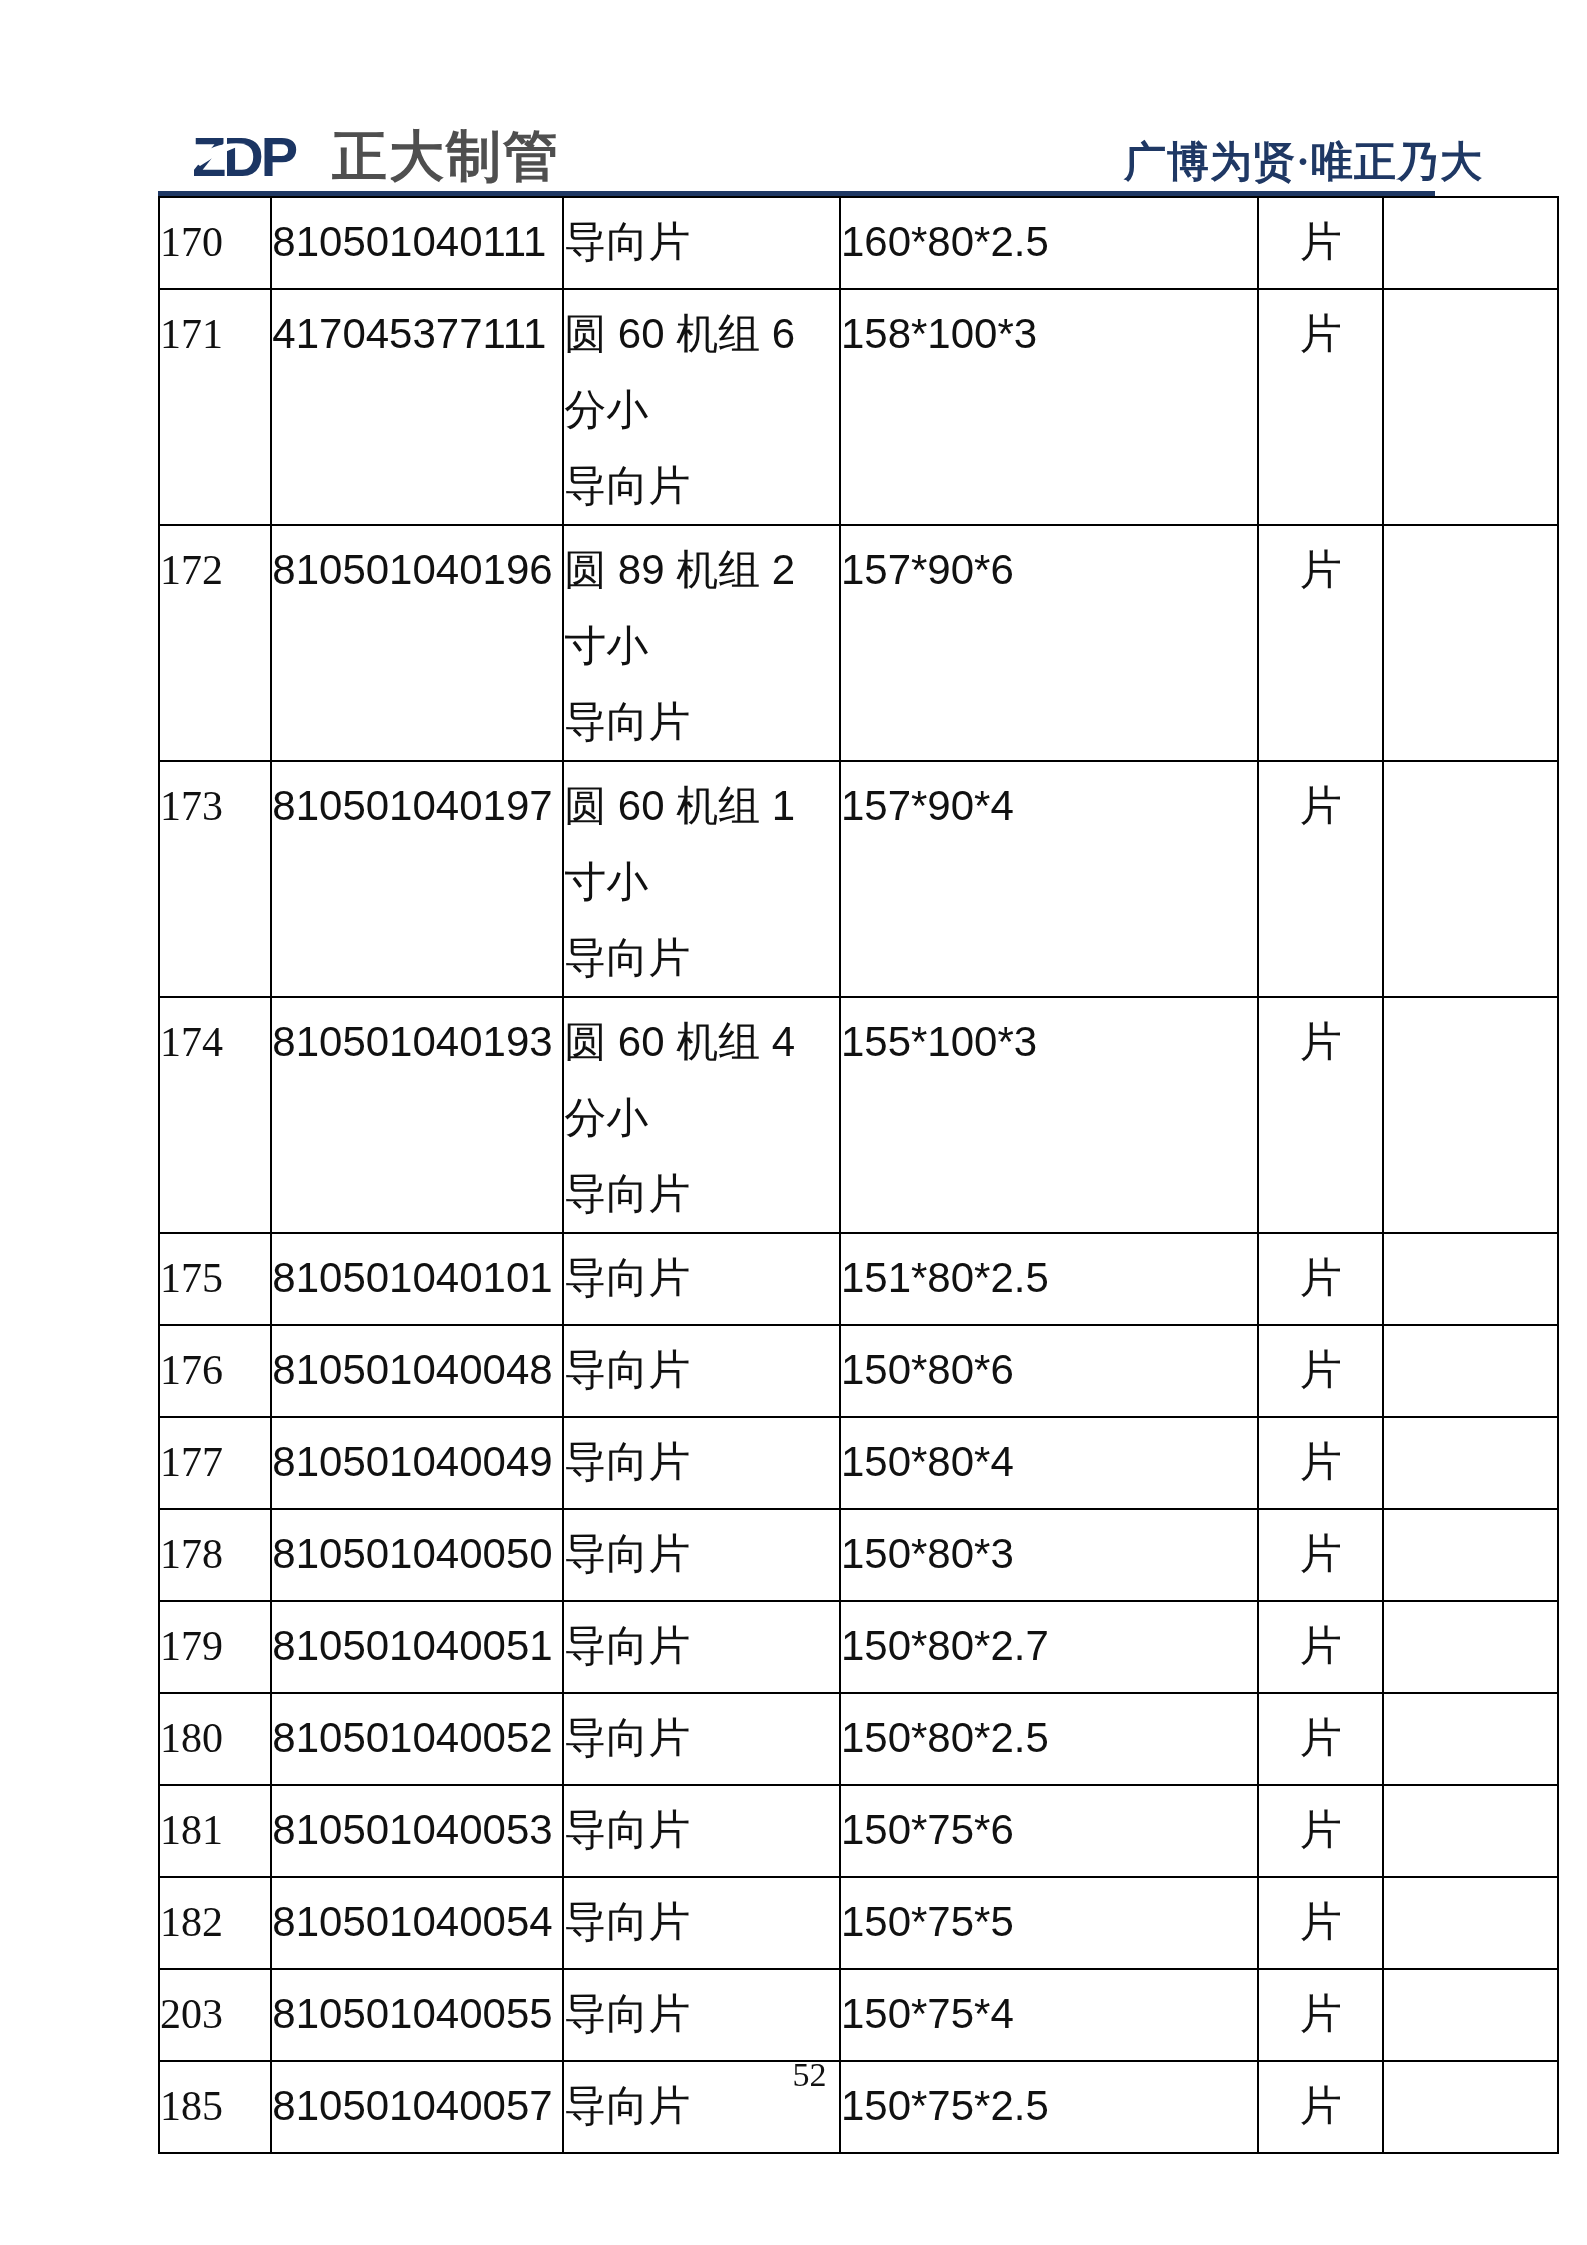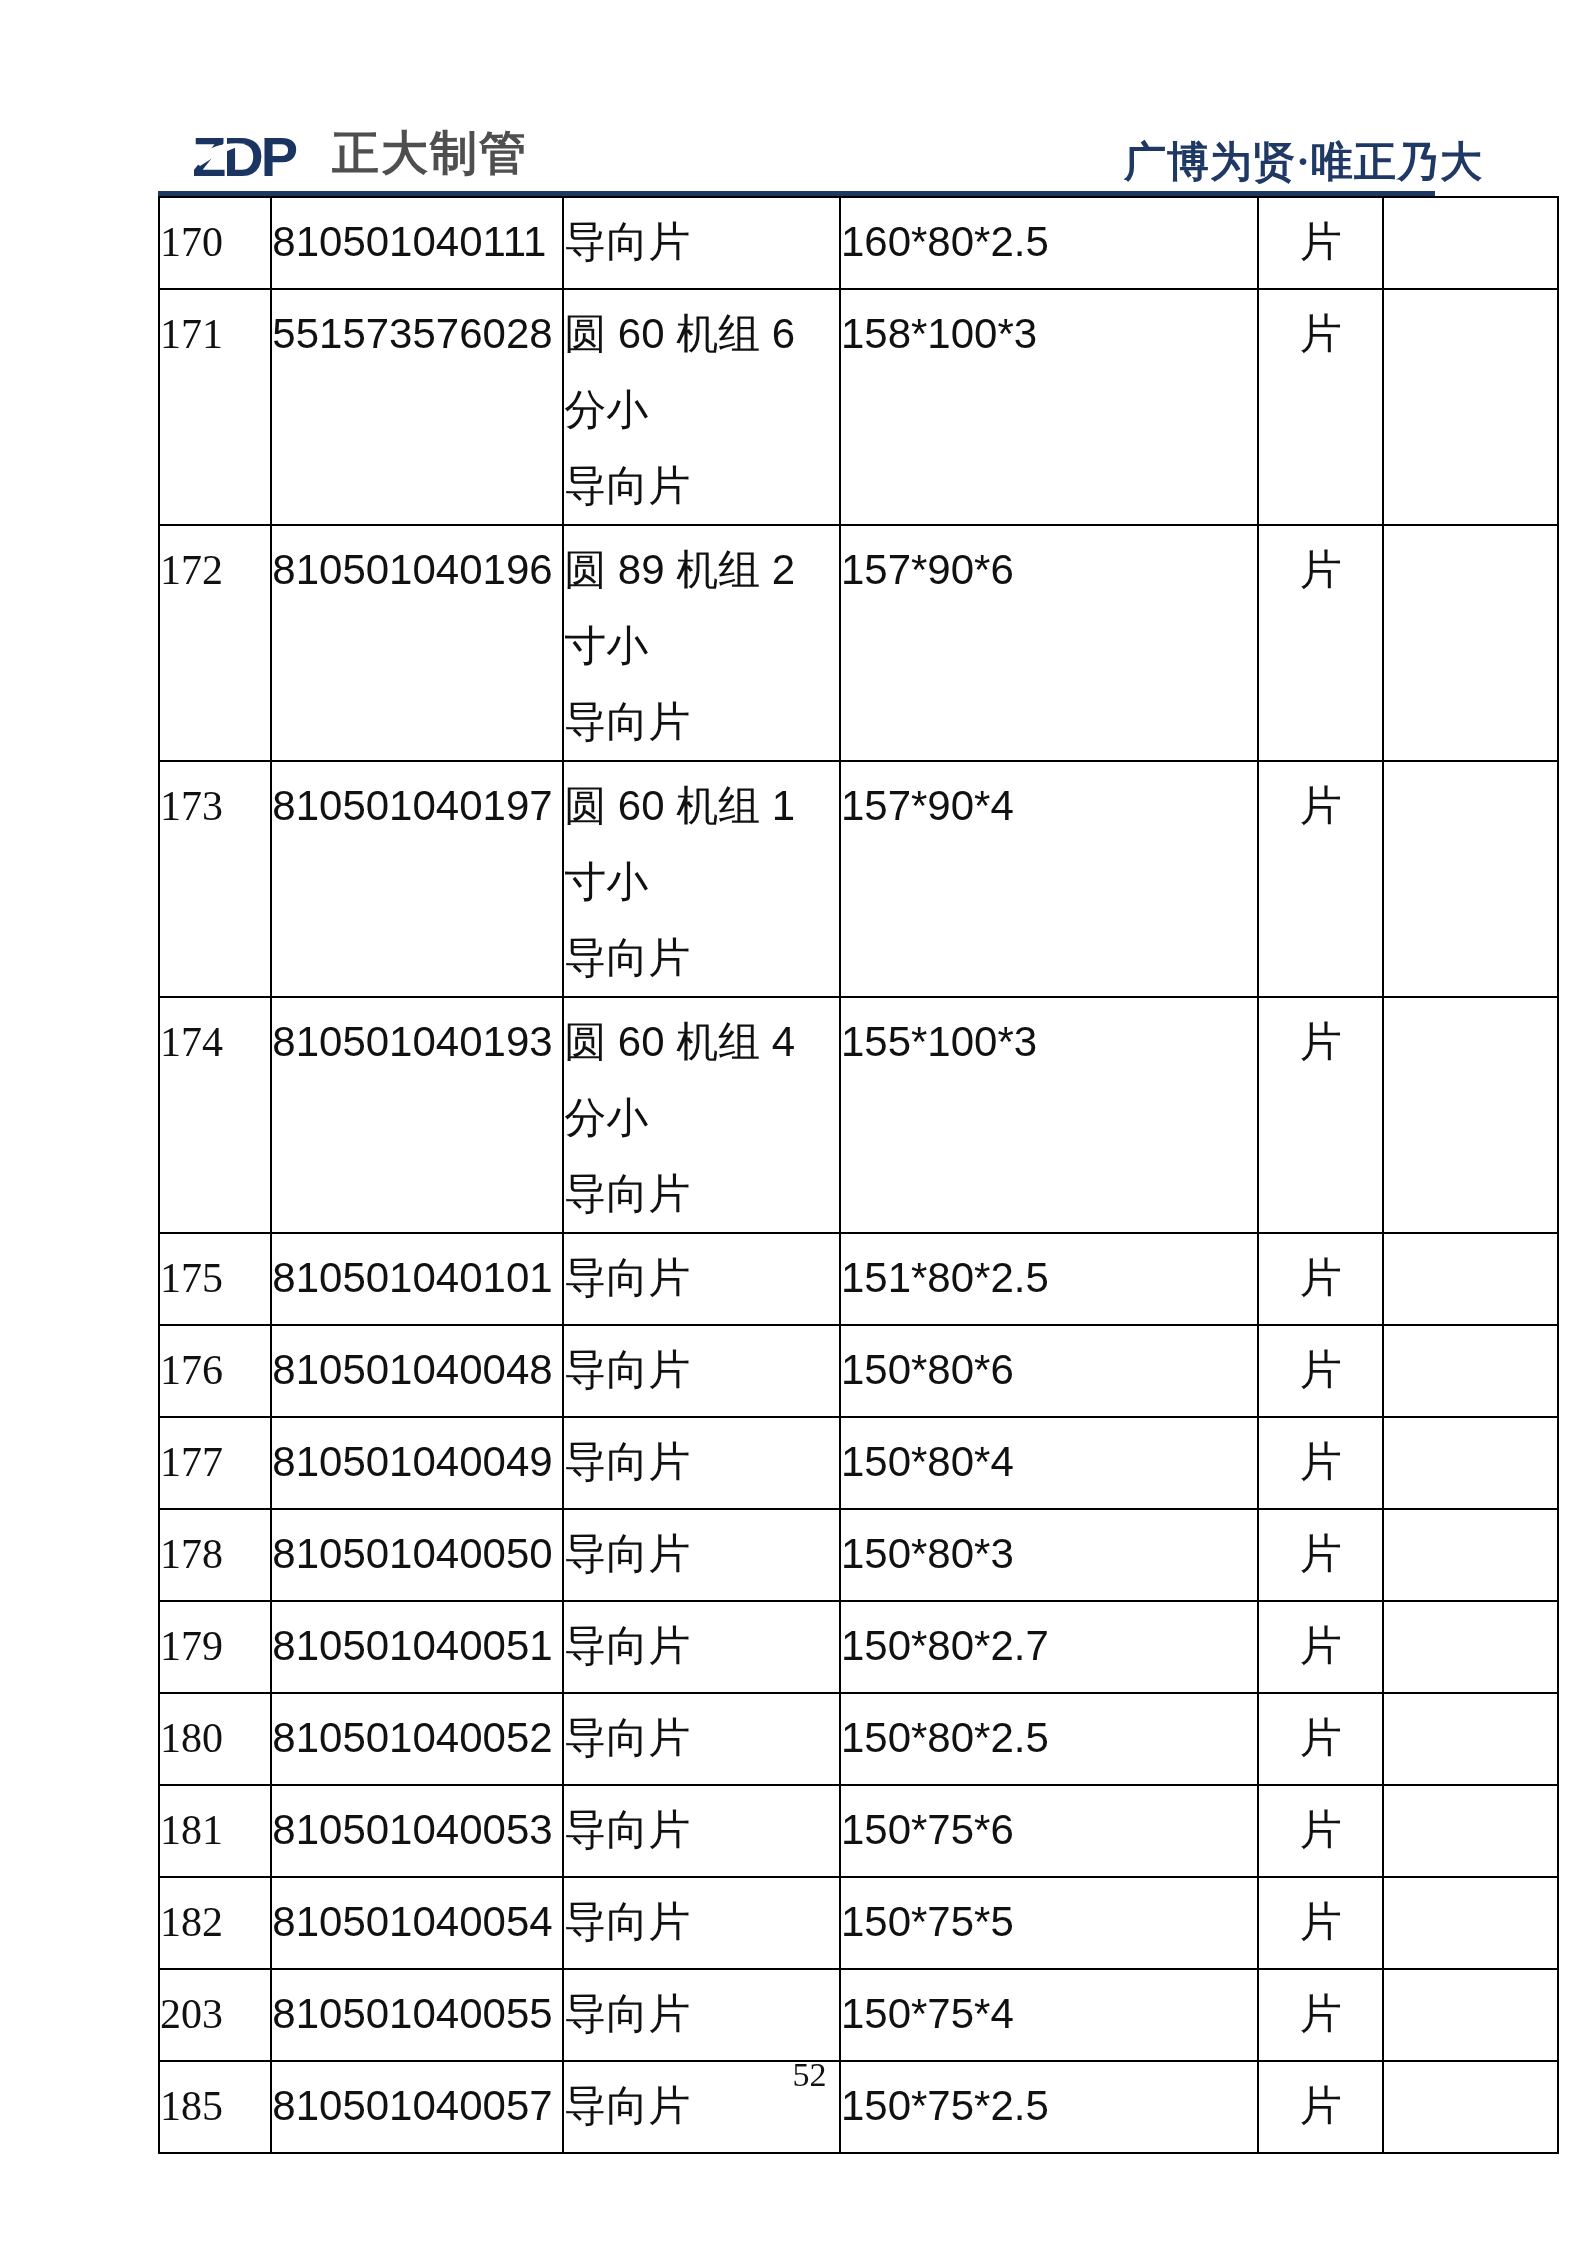--- a/index.html
+++ b/index.html
@@ -14,22 +14,22 @@
   html,body{margin:0;padding:0;background:#888;}
   .page{
     position:relative;width:1587px;height:2245px;background:#ffffff;
     margin:0 auto;overflow:hidden;
     font-family:"Liberation Sans",sans-serif;color:var(--text-black);
   }
   
   .header-logo{position:absolute;left:194px;top:130px;display:flex;align-items:flex-end;gap:16px;}
   .logo-mark{display:block;}
   .logo-cjk{
-    font-family:Liberation Mono, monospace;font-weight:bold;
-    font-size:47px;line-height:50px;color:var(--logo-gray);letter-spacing:2px;
+    font-family:Liberation Serif, serif;font-weight:bold;
+    font-size:55px;line-height:50px;color:var(--logo-gray);letter-spacing:2px;
   }
   .slogan{
     position:absolute;left:1124px;top:142px;
     font-family:"Liberation Serif",serif;font-weight:bold;
     font-size:42px;line-height:40px;letter-spacing:1px;color:var(--slogan-blue);
     white-space:nowrap;
   }
   .header-rule{
     position:absolute;left:158px;top:191px;width:1277px;height:5px;
     background:var(--header-rule);
@@ -84,21 +84,21 @@
         <tr class="part-row">
       <td class="c-no">170</td>
       <td class="c-code">810501040111</td>
       <td class="c-name">导向片</td>
       <td class="c-size">160*80*2.5</td>
       <td class="c-unit">片</td>
       <td class="c-extra"></td>
     </tr>
         <tr class="part-row tall">
       <td class="c-no">171</td>
-      <td class="c-code">551573576028</td>
+      <td class="c-code">417045377111</td>
       <td class="c-name">圆 60 机组 6 分小
 导向片</td>
       <td class="c-size">158*100*3</td>
       <td class="c-unit">片</td>
       <td class="c-extra"></td>
     </tr>
         <tr class="part-row tall">
       <td class="c-no">172</td>
       <td class="c-code">810501040196</td>
       <td class="c-name">圆 89 机组 2 寸小

